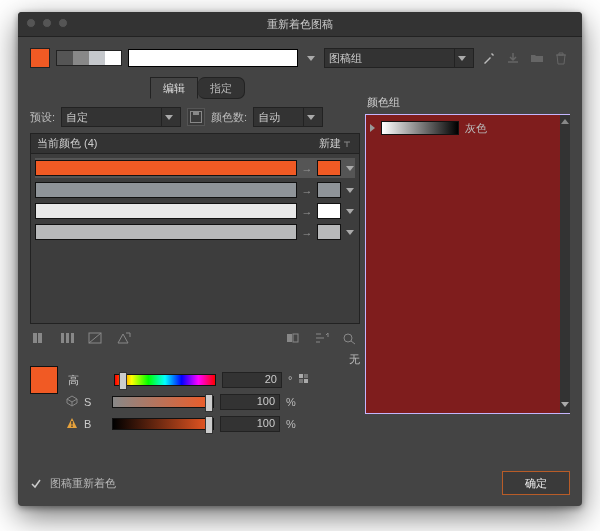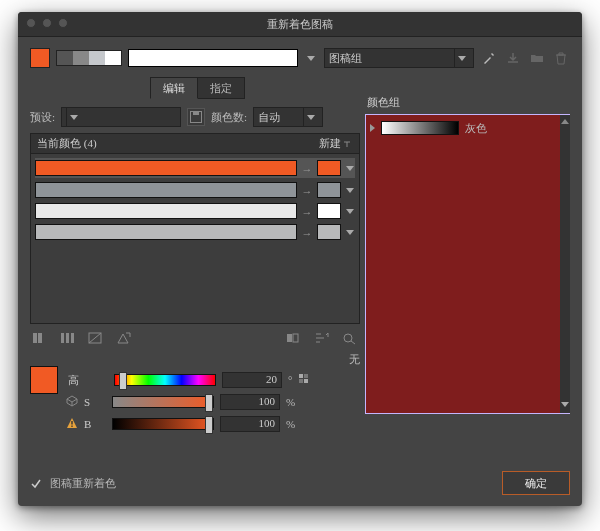--- a/index.html
+++ b/index.html
@@ -12,21 +12,20 @@
     user-select: none;
   }
   .shell {
     position: relative;
     margin: 12px 18px 18px 18px;
     width: 564px; height: 494px;
     background: #444;
     border-radius: 4px;
     box-shadow: 0 10px 30px rgba(0,0,0,0.55), 0 2px 6px rgba(0,0,0,0.4);
     box-sizing: border-box;
-    font-family: Liberation Serif, serif;
   }
   .titlebar {
     position: relative;
     height: 24px;
     background: #333;
     border-top-left-radius: 4px;
     border-top-right-radius: 4px;
     border-bottom: 1px solid #222;
     text-align: center;
     line-height: 24px;
@@ -127,21 +126,21 @@
   }
   .tab {
     padding: 2px 12px;
     border: 1px solid #222;
     background: #333;
     color: #bbb;
     font-size: 11px;
     height: 16px; line-height: 16px;
   }
   .tab.active { background: #444; border-bottom-color: #444; color: #ddd; }
-  .tab + .tab { border-left: none; }
+  .tab + .tab { border-left: none; border-radius: 7px; }
   
   .row { display: flex; align-items: center; gap: 6px; margin-bottom: 6px; }
   .lbl { color: #bbb; }
   .mini-icon {
     width: 16px; height: 16px;
     border: 1px solid #555; background: #3a3a3a;
     position: relative;
   }
   .mini-icon::before, .mini-icon::after { content:""; position:absolute; }
   .saveicon::before {
@@ -388,20 +387,21 @@
 
       <div class="left">
         <div class="tabs">
           <div class="tab active">编辑</div>
           <div class="tab">指定</div>
         </div>
 
         <div class="row">
           <span class="lbl">预设:</span>
           <div class="select sel-110">
+            <span class="sel-val">自定</span>
             <span class="sel-arrow">
                 <span class="tri-down"></span>
               </span>
           </div>
           <div class="mini-icon saveicon"></div>
           <span class="lbl">颜色数:</span>
           <div class="select sel-60">
             <span class="sel-val">自动</span>
             <span class="sel-arrow">
                 <span class="tri-down"></span>

